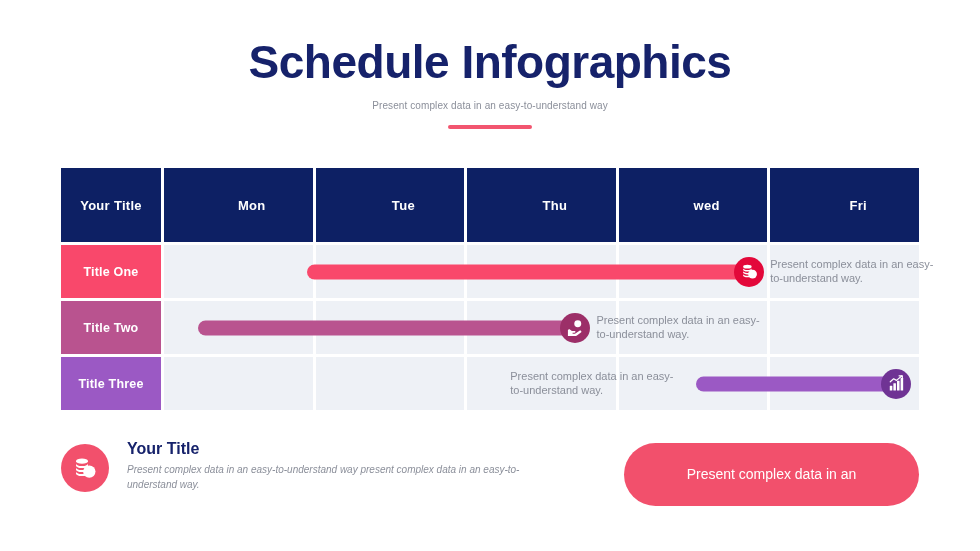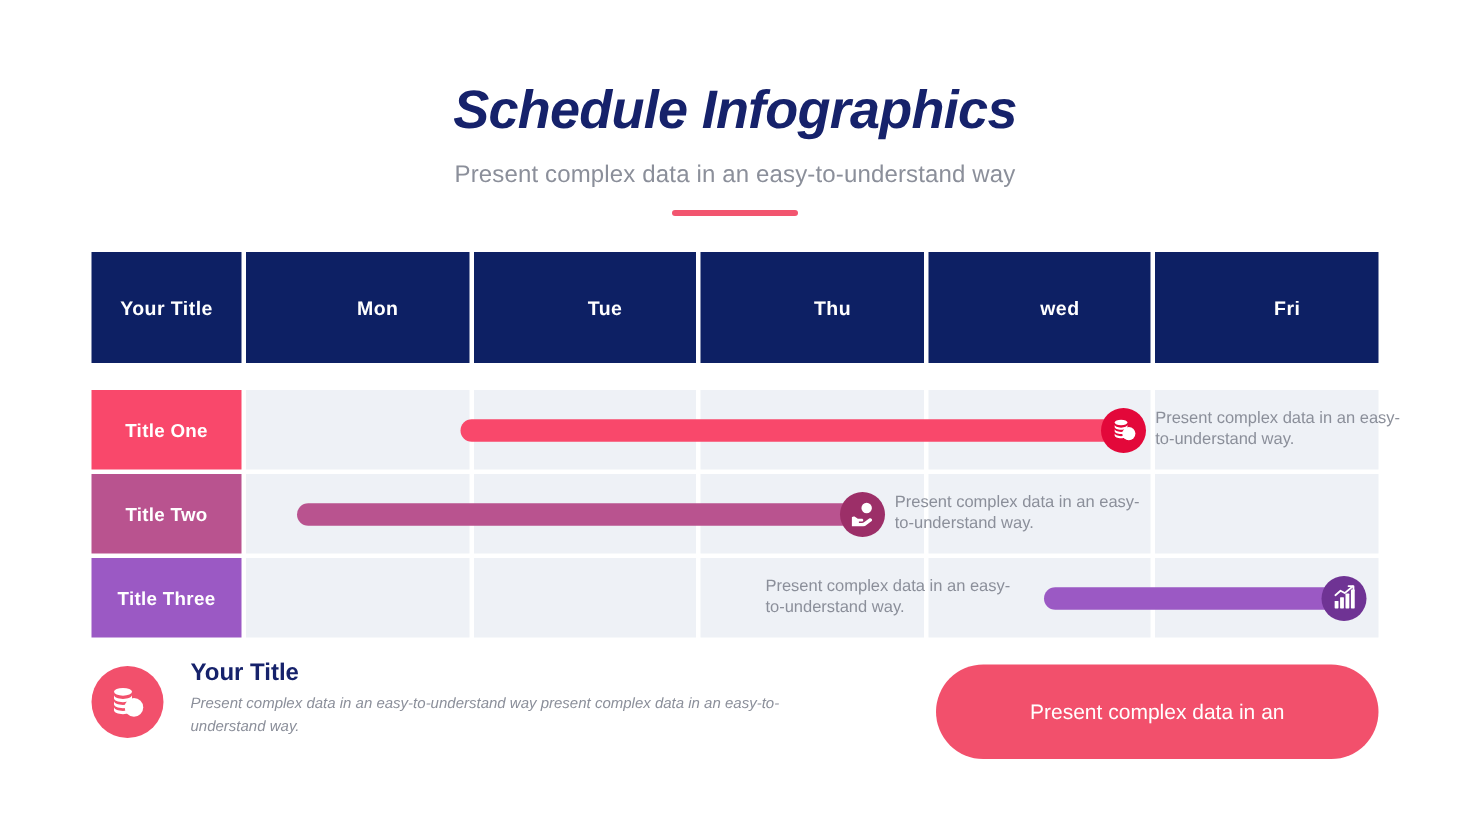--- a/index.html
+++ b/index.html
@@ -14,30 +14,29 @@
     overflow: hidden;
     position: relative;
   }
 
   
   .title-block {
     text-align: center;
     padding-top: 38px;
   }
   .main-title {
-    font-size: 36px;
+    font-size: 46px;
     font-weight: bold;
     color: #16226b;
     letter-spacing: -0.5px;
     line-height: 1.05;
-    margin: 16px;
-    font-style: italic;
+    margin: 0;
   }
   .subtitle {
-    font-size: 16px;
+    font-size: 10px;
     color: #8b8f9a;
     margin-top: 14px;
     letter-spacing: 0.1px;
   }
   .accent-rule {
     width: 84px;
     height: 4px;
     background: #f2556f;
     border-radius: 2px;
     margin: 14px auto 0 auto;
@@ -62,21 +61,21 @@
     font-weight: bold;
     display: flex;
     align-items: center;
     justify-content: center;
     letter-spacing: 0.3px;
   }
   .col-0 { width: 100px; flex: 0 0 100px; }
   .col-d { flex: 1 1 0; padding-left: 27px; }
 
   .body-rows {
-    margin-top: 18px;
+    margin-top: 3px;
   }
   .data-row {
     display: flex;
     gap: 3px;
     height: 53px;
     margin-bottom: 3px;
     position: relative;
   }
   .label-cell {
     width: 100px;

